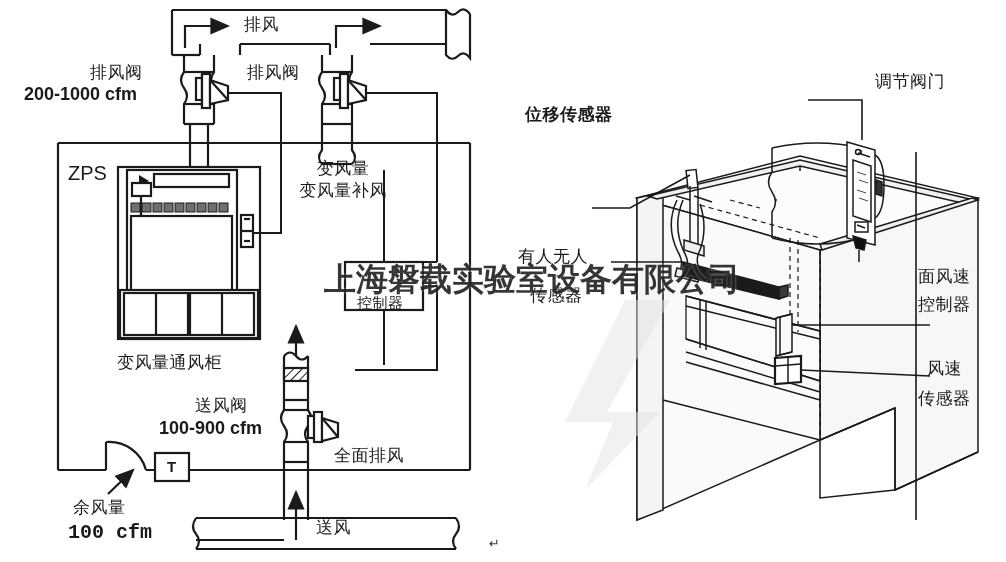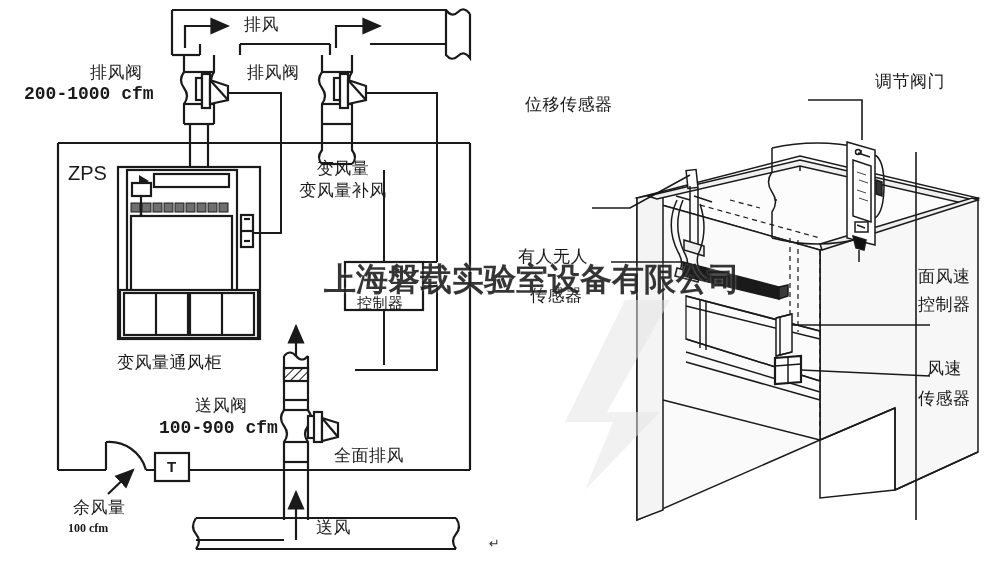--- a/index.html
+++ b/index.html
@@ -34,27 +34,27 @@
     font-family: "DejaVu Sans", "Liberation Sans", sans-serif;
     font-size: 17px;
     letter-spacing: 0.5px;
   }
   .cn-sm {
     font-family: "DejaVu Sans", "Liberation Sans", sans-serif;
     font-size: 15px;
     letter-spacing: 0.5px;
   }
   .num {
-    font-family: Liberation Mono, monospace;
+    font-family: Liberation Sans, sans-serif;
     font-size: 18px;
     font-weight: 700;
   }
   .num-sm {
-    font-family: Liberation Serif, serif;
-    font-size: 12px;
+    font-family: Liberation Mono, monospace;
+    font-size: 20px;
     font-weight: 700;
   }
   .zps {
     font-family: "Liberation Sans", sans-serif;
     font-size: 20px;
     font-weight: 400;
   }
   .tbox {
     font-family: "Liberation Sans", sans-serif;
     font-size: 15px;
@@ -418,21 +418,21 @@
 
   <div class="lbl cn" style="left:334px; top:445px;">全面排风</div>
 
   <div class="lbl cn" style="left:73px; top:497px;">余风量</div>
   <div class="lbl num-sm" style="left:68px; top:521px;">100 cfm</div>
 
   <div class="lbl tbox" style="left:167px; top:458px;">T</div>
 
   <div class="lbl cn" style="left:316px; top:517px;">送风</div>
 
-  <div class="lbl cn" style="left:525px; top:94px;">位移传感器</div>
+  <div class="lbl cn" style="left:525px; top:104px;font-weight:bold;">位移传感器</div>
 
   <div class="lbl cn" style="left:875px; top:71px;">调节阀门</div>
 
   <div class="lbl cn" style="left:518px; top:246px;">有人无人</div>
   <div class="lbl cn" style="left:530px; top:285px;">传感器</div>
 
   <div class="lbl cn" style="left:918px; top:266px;">面风速</div>
   <div class="lbl cn" style="left:918px; top:294px;">控制器</div>
 
   <div class="lbl cn" style="left:927px; top:358px;">风速</div>

